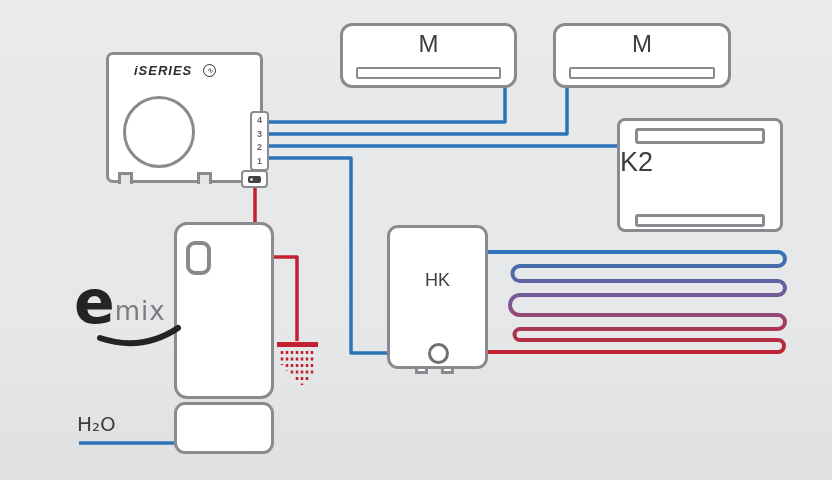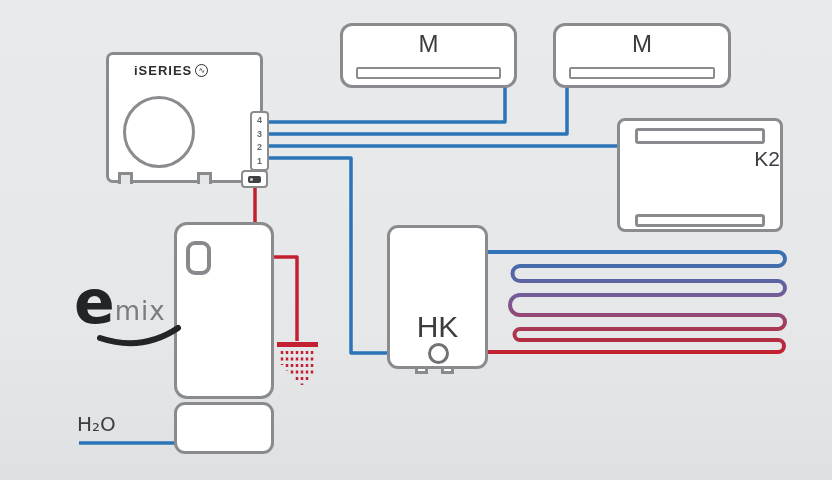--- a/index.html
+++ b/index.html
@@ -5,21 +5,21 @@
   html,body{margin:0;padding:0;background:#cfd0d2;}
   #stage{
     position:relative;width:832px;height:480px;overflow:hidden;
     background:linear-gradient(180deg,#e9eaeb 0%,#e6e7e8 70%,#dfe0e2 100%);
     font-family:"Liberation Sans",sans-serif;color:#3b3d3f;
   }
   .box{position:absolute;background:#fff;border:3px solid #898b8e;box-sizing:border-box;z-index:2;}
   #wires{position:absolute;left:0;top:0;z-index:1;}
   
   .outdoor{left:106px;top:52px;width:157px;height:131px;border-radius:7px;}
-  .brandrow{position:absolute;left:25px;top:8px;display:flex;align-items:center;gap:3px;}
+  .brandrow{position:absolute;left:25px;top:8px;display:flex;align-items:center;gap:11px;font-style:italic;}
   .brand{font-size:13px;font-weight:bold;letter-spacing:1px;color:#2c2d2f;}
   .badge{width:13px;height:13px;border:1.5px solid #2c2d2f;border-radius:50%;
          display:flex;align-items:center;justify-content:center;font-size:8px;color:#2c2d2f;box-sizing:border-box;}
   .fan{position:absolute;left:14px;top:41px;width:72px;height:72px;border:3px solid #898b8e;
        border-radius:50%;box-sizing:border-box;background:#fff;}
   .notch{position:absolute;width:15px;height:12px;background:#e6e7e8;border:3px solid #898b8e;
          border-bottom:none;box-sizing:border-box;z-index:3;}
   .terminal{left:250px;top:111px;width:19px;height:60px;border-radius:4px;border-width:2px;z-index:3;
             display:flex;flex-direction:column;align-items:center;justify-content:space-around;padding:1px 0;}
   .terminal span{font-size:9px;font-weight:bold;color:#66686b;line-height:1;}
@@ -27,25 +27,25 @@
              display:flex;align-items:center;justify-content:center;}
   .plug{width:13px;height:7px;background:#3f4143;border-radius:2px;position:relative;}
   .plug::before{content:"";position:absolute;left:2px;top:2px;width:3px;height:3px;background:#d8d9da;border-radius:50%;}
   
   .wallunit{border-radius:12px;}
   .wallunit .ulabel{position:absolute;left:0;right:0;top:4px;text-align:center;font-size:24px;color:#3b3d3f;}
   .slot{position:absolute;left:13px;right:13px;bottom:6px;height:12px;border:2.5px solid #898b8e;
         border-radius:2px;box-sizing:border-box;background:#fff;}
   
   .console{left:617px;top:118px;width:166px;height:114px;border-radius:8px;}
-  .console .ulabel{position:absolute;left:0;right:0;top:26px;text-align:right;font-size:21px;color:#3b3d3f;}
+  .console .ulabel{position:absolute;left:0;right:0;top:26px;text-align:left;font-size:27px;color:#3b3d3f;}
   .cslot{position:absolute;left:15px;right:15px;border:3px solid #898b8e;border-radius:3px;box-sizing:border-box;background:#fff;}
   
   .hydro{left:387px;top:225px;width:101px;height:144px;border-radius:11px;border-width:3.5px;}
-  .hydro .ulabel{position:absolute;left:0;right:0;top:42px;text-align:center;font-size:30px;color:#3b3d3f;margin-top:40px;}
+  .hydro .ulabel{position:absolute;left:0;right:0;top:42px;text-align:center;font-size:18px;color:#3b3d3f;}
   .gauge{position:absolute;left:38px;top:115px;width:21px;height:21px;border:3.5px solid #6f7173;
          border-radius:50%;box-sizing:border-box;}
   .foot{position:absolute;width:13px;height:12px;background:#fff;border:3px solid #898b8e;box-sizing:border-box;z-index:1;}
   
   .tank{left:174px;top:222px;width:100px;height:177px;border-radius:13px;border-width:3.5px;}
   .twindow{position:absolute;left:9px;top:16px;width:25px;height:34px;border:4px solid #87898c;
            border-radius:9px;box-sizing:border-box;}
   .tankbase{left:174px;top:402px;width:100px;height:52px;border-radius:11px;border-width:3.5px;}
   
   .emix{position:absolute;left:74px;top:276px;z-index:2;display:flex;align-items:flex-start;}

